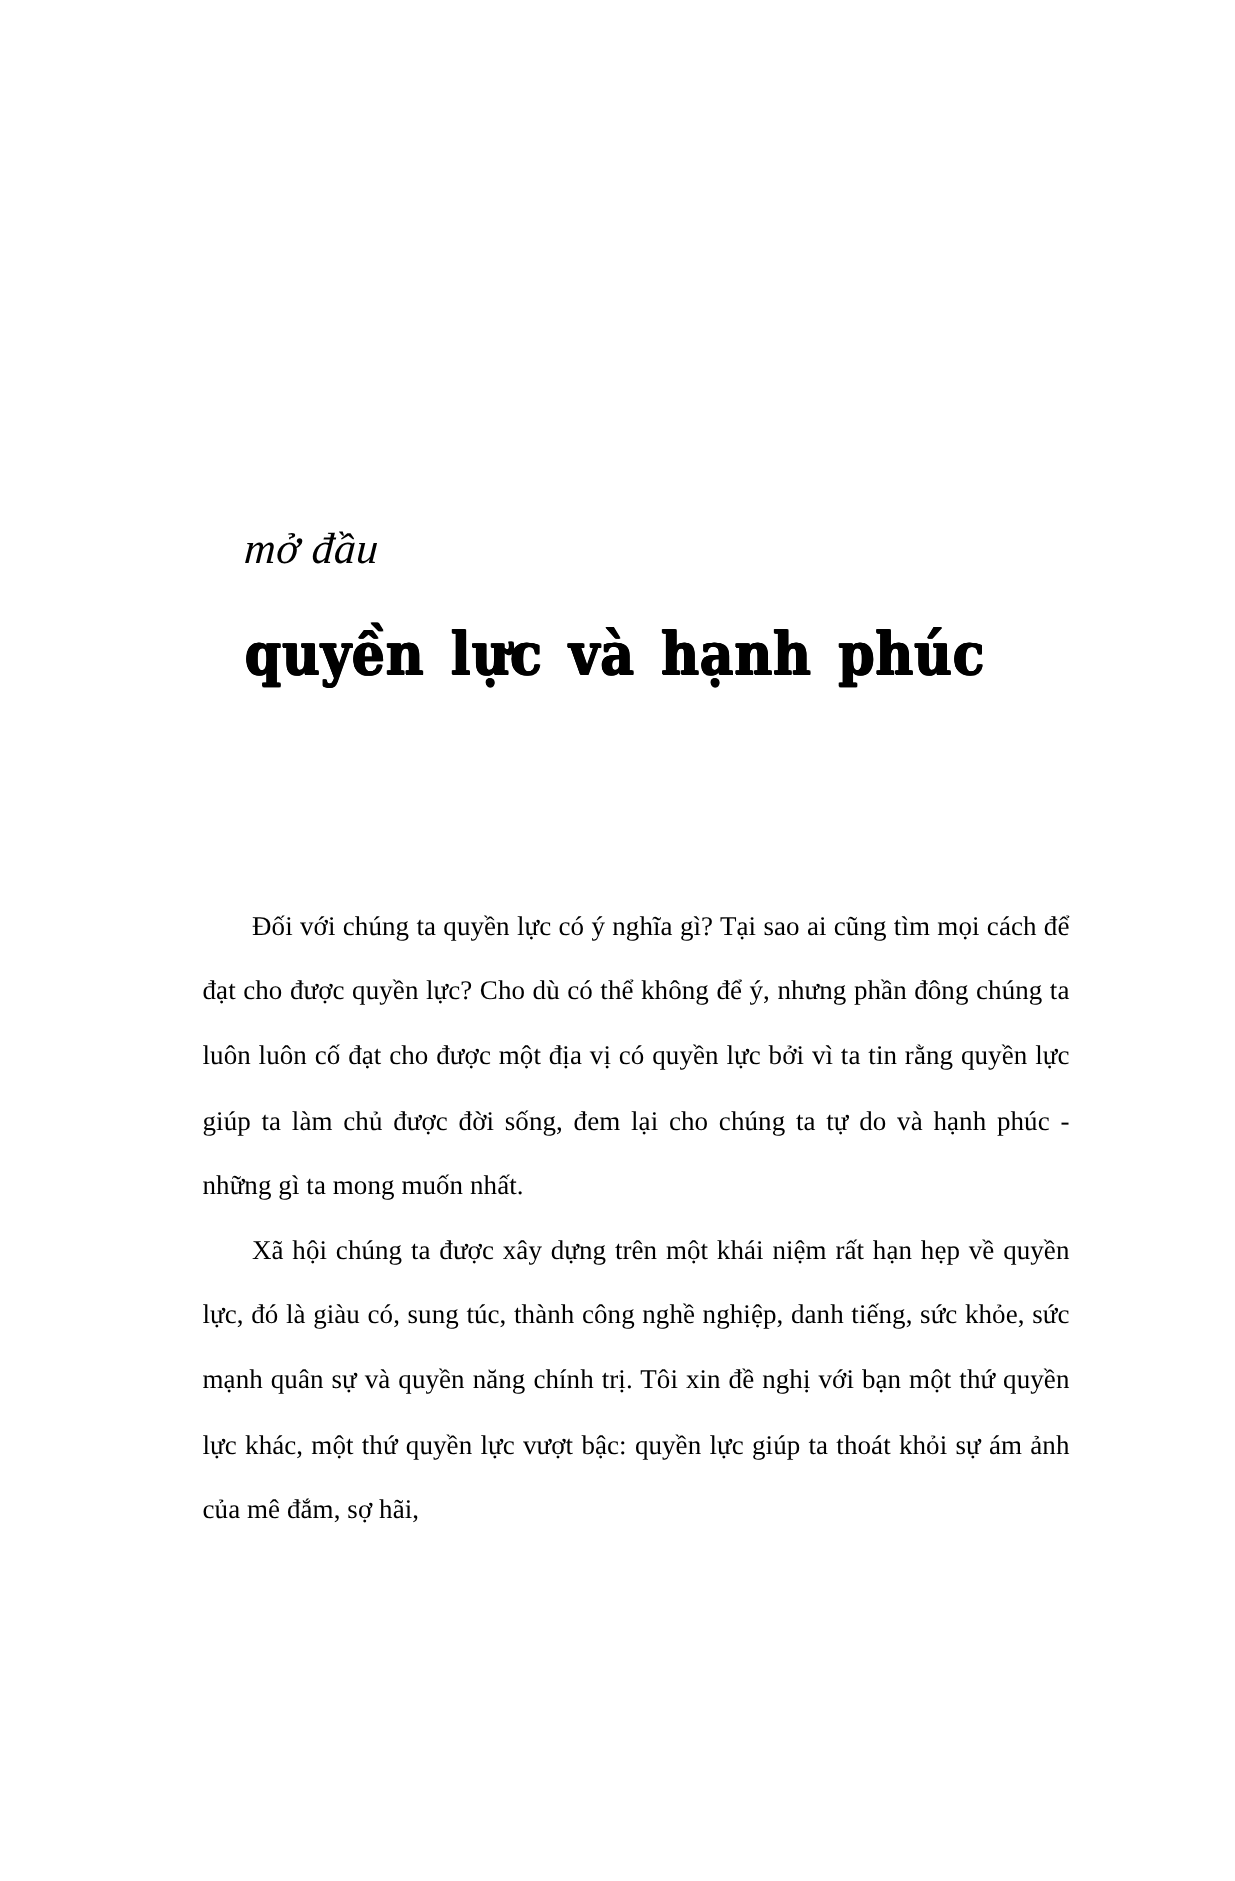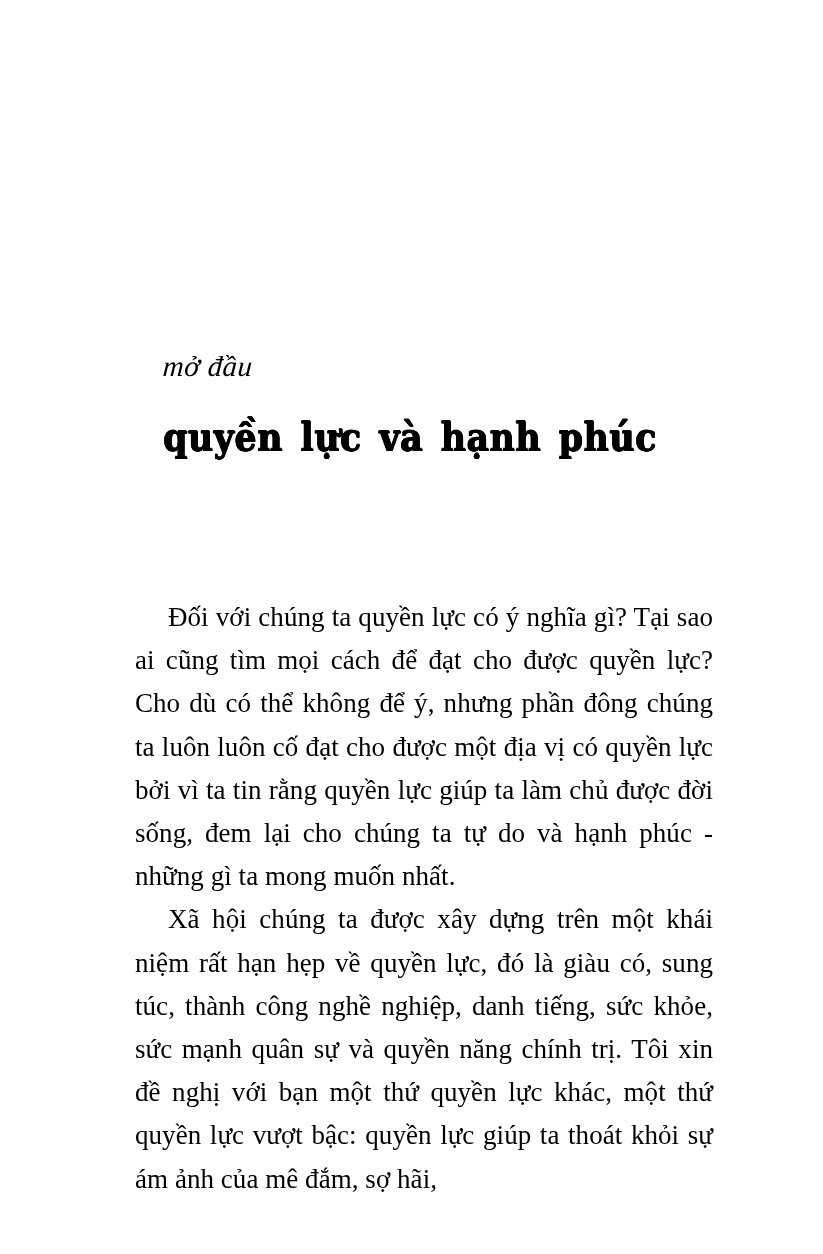--- a/index.html
+++ b/index.html
@@ -69,21 +69,21 @@
     position: absolute;
     left: 135px;
     top: 596px;
     width: 578px;
   }
 
   .body-copy p {
     margin: 0;
     text-align: justify;
     text-justify: inter-word;
-    font-size: 27px;
+    font-size: 18px;
     line-height: 43.2px;
     letter-spacing: 0.05px;
     text-indent: 33px;
     color: #000000;
     hyphens: none;
   }
 
   
   .body-copy p.continues {
     text-align: justify;

